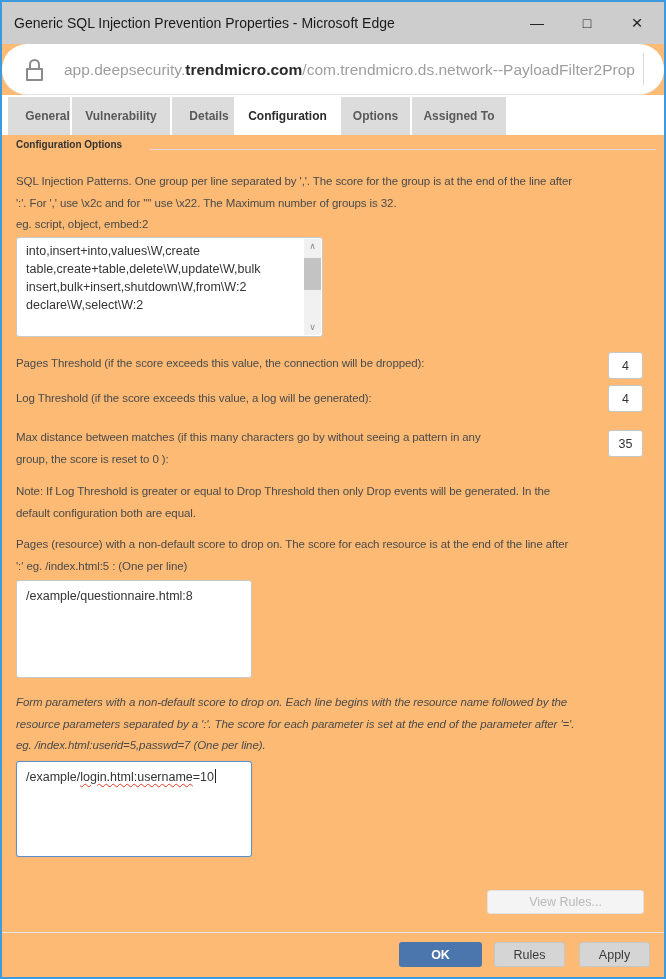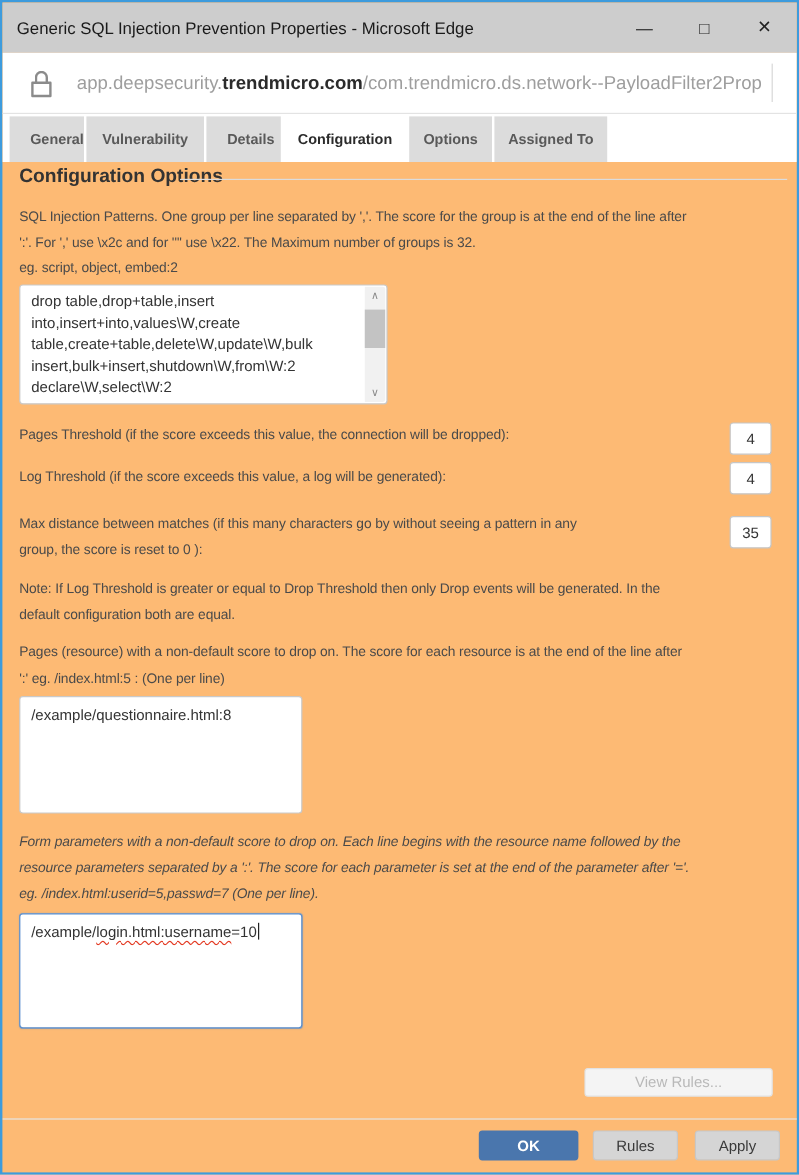--- a/index.html
+++ b/index.html
@@ -14,40 +14,40 @@
   .titlebar .title {
     position:absolute; left:12px; top:0; height:42px; line-height:42px;
     font-size:14px; color:#1a1a1a; white-space:nowrap;
   }
   .win-controls { position:absolute; right:2px; top:0; height:42px; display:flex; }
   .win-btn { width:50px; height:42px; display:flex; align-items:center; justify-content:center; color:#222; cursor:default; }
   .win-btn.min span { font-size:14px; }
   .win-btn.max span { font-size:14px; }
   .win-btn.close span { font-size:19px; }
   
-  .urlbar { position:absolute; top:42px; left:0; right:0; height:51px; background:#fff; border-bottom:1px solid #e3e3e3; }
+  .urlbar { position:absolute; top:42px; left:0; right:0; height:51px; background:#fff; border-bottom:1px solid #e3e3e3;border-radius:25px; }
   .lock { position:absolute; left:24px; top:15px; width:17px; height:22px; }
   .lock .shackle { position:absolute; top:0; left:3px; width:11px; height:11px; border:2px solid #8b8b8b; border-bottom:none; border-radius:6px 6px 0 0; }
   .lock .body { position:absolute; bottom:0; left:0; width:17px; height:13px; border:2px solid #8b8b8b; border-radius:1px; }
   .url {
     position:absolute; left:62px; right:26px; top:0; height:51px; line-height:51px;
     font-size:15.5px; color:#9e9e9e; white-space:nowrap; overflow:hidden;
   }
   .url .domain { color:#2b2b2b; font-weight:700; }
   .url-sep { position:absolute; right:20px; top:9px; bottom:9px; width:1px; background:#d8d8d8; }
   
   .tabstrip { position:absolute; top:93px; left:0; right:0; height:40px; background:#fff; }
   .tab {
     position:absolute; top:2px; height:38px; background:#dcdcdc;
     display:flex; align-items:center; justify-content:center;
     font-size:12px; font-weight:700; color:#595959; cursor:default;
   }
   .tab.active { background:#fff; color:#2b2b2b; }
   
-  .section-title { position:absolute; left:14px; top:137px; font-size:16px; font-weight:700; color:#333; white-space:nowrap; }
+  .section-title { position:absolute; left:14px; top:137px; font-size:10px; font-weight:700; color:#333; white-space:nowrap; }
   .section-rule { position:absolute; left:148px; top:147px; width:506px; height:1px; background:#dcdcdc; }
   .para { position:absolute; left:14px; width:640px; font-size:11.5px; letter-spacing:-0.1px; line-height:21.5px; color:#4a4a4a; }
   .para div { white-space:nowrap; }
   .p-sql { top:169px; }
   .p-note { top:479px; }
   .p-pages { top:532px; }
   .p-form { top:690px;font-style:italic; }
   
   .tarea { position:absolute; background:#fff; border:1px solid #c9c9c9; border-radius:3px; font-size:12.5px; color:#333; }
   .ta-patterns { left:14px; top:235px; width:307px; height:100px; }
@@ -133,21 +133,20 @@
   <div class="section-rule"></div>
 
   <div class="para p-sql">
     <div>SQL Injection Patterns. One group per line separated by ','. The score for the group is at the end of the line after</div>
     <div>':'. For ',' use \x2c and for '"' use \x22. The Maximum number of groups is 32.</div>
     <div>eg. script, object, embed:2</div>
   </div>
 
   <div class="tarea ta-patterns">
     <div class="lines">
-      <div>drop table,drop+table,insert</div>
       <div>into,insert+into,values\W,create</div>
       <div>table,create+table,delete\W,update\W,bulk</div>
       <div>insert,bulk+insert,shutdown\W,from\W:2</div>
       <div>declare\W,select\W:2</div>
     </div>
     <div class="sbar">
       <div class="sb-arrow sb-up">∧</div>
       <div class="sb-thumb"></div>
       <div class="sb-arrow sb-down">∨</div>
     </div>

